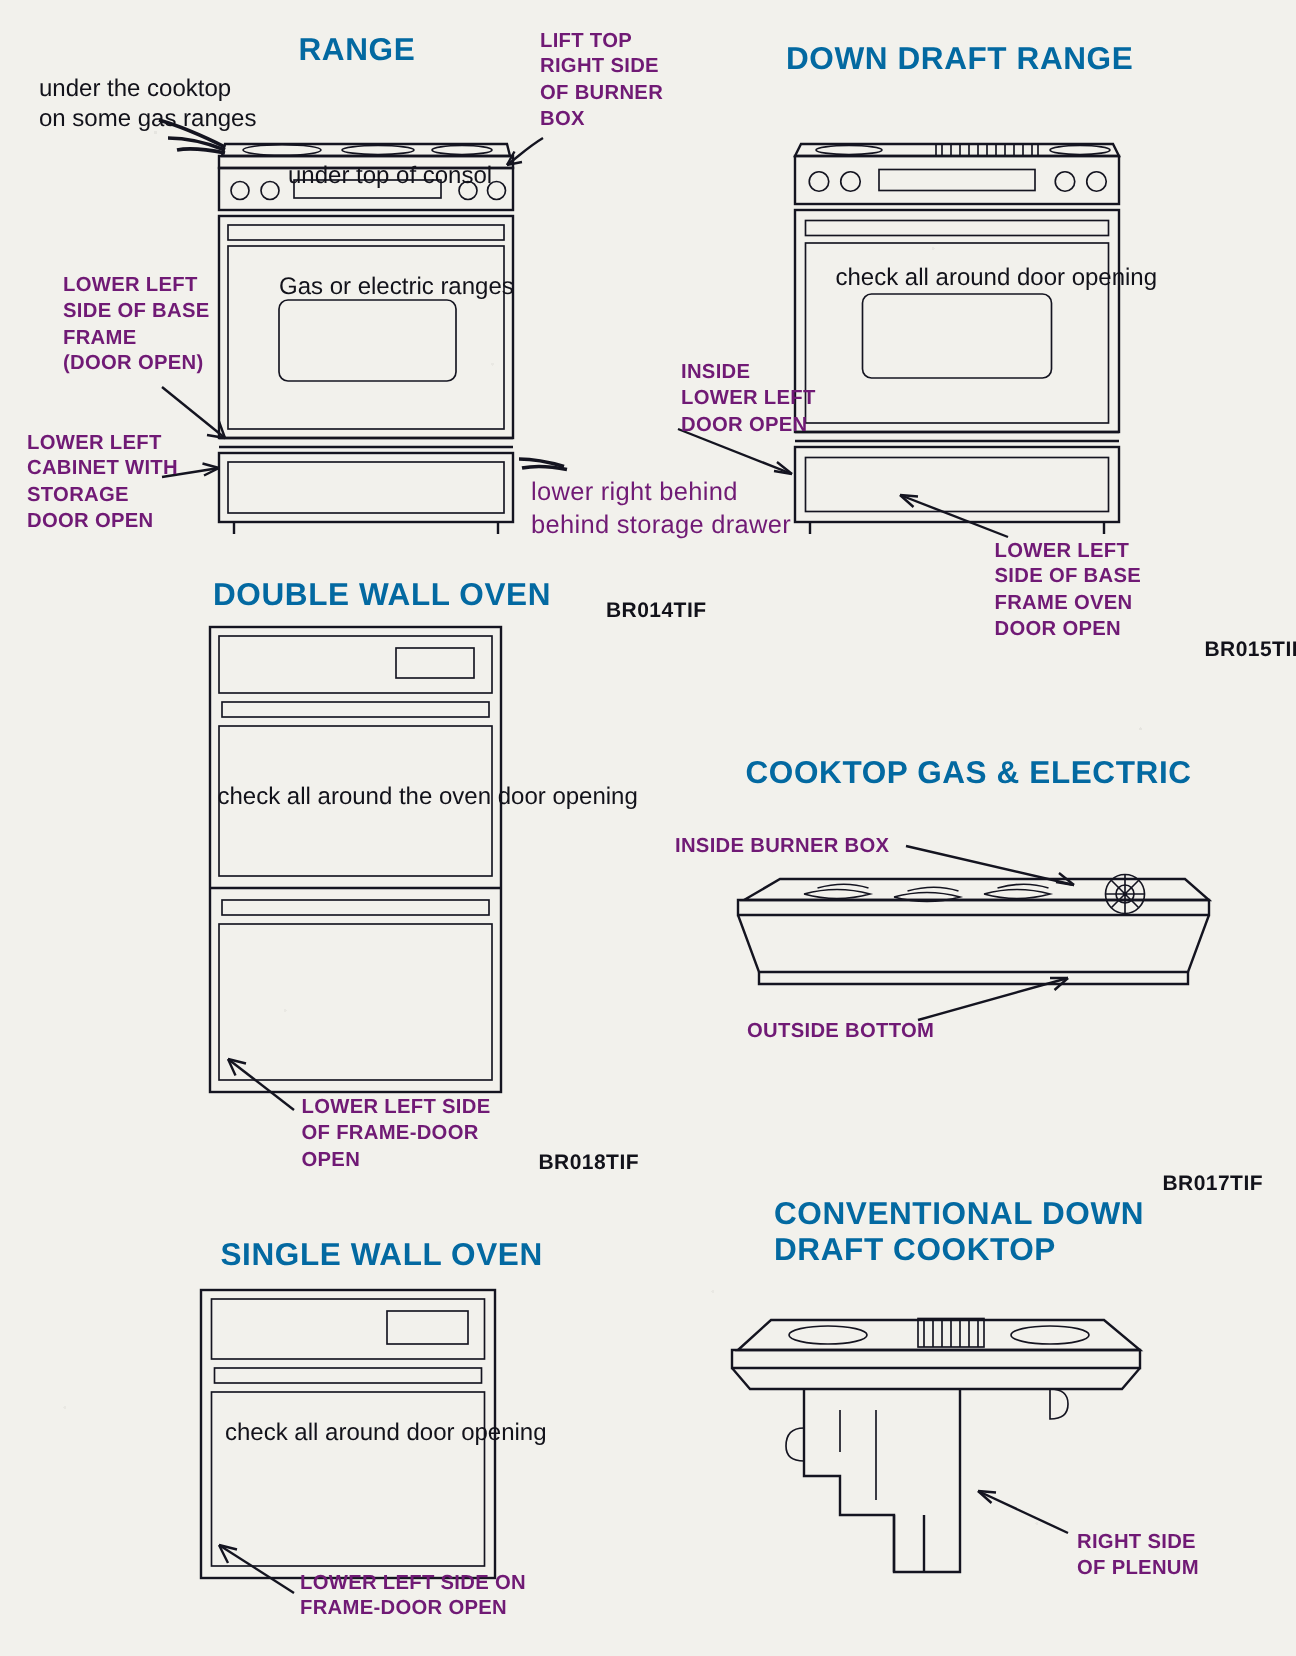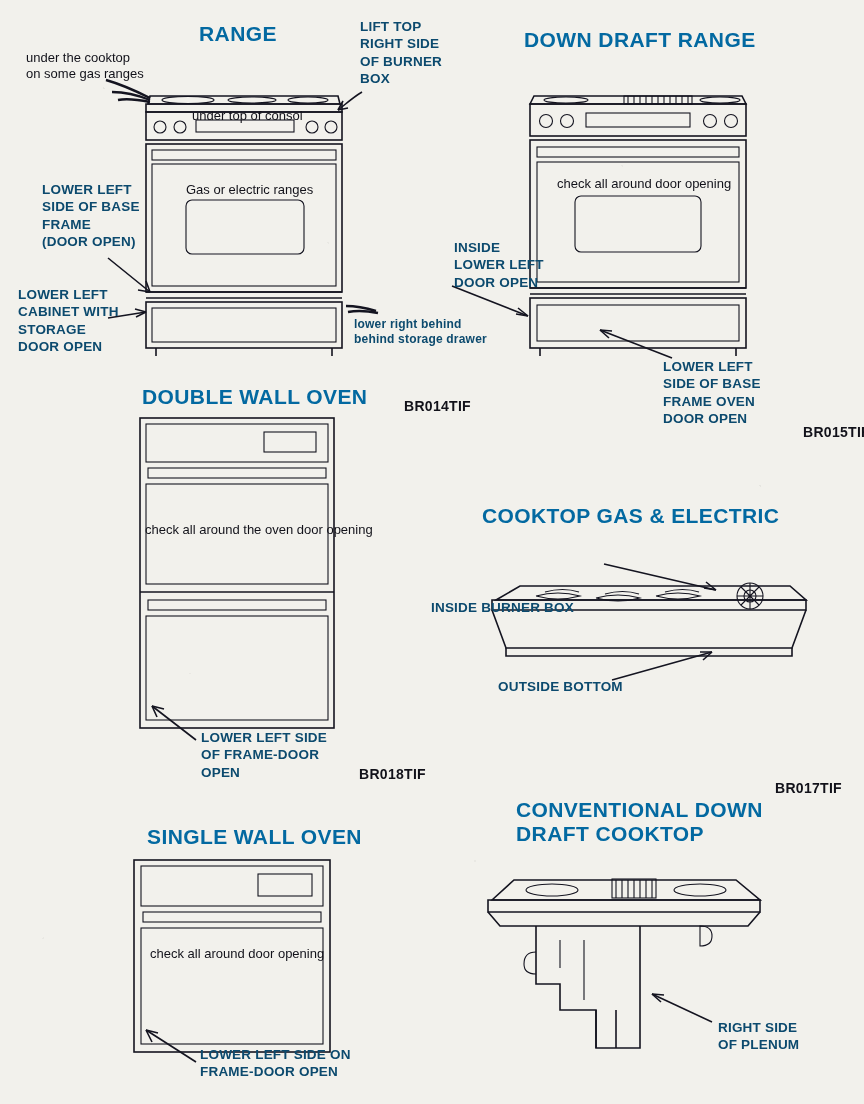--- a/index.html
+++ b/index.html
@@ -29,37 +29,37 @@
     position:absolute;
     font-weight:bold;
     font-size:21px;
     letter-spacing:.4px;
     line-height:1.15;
     color:#0369a1;
     white-space:pre-line;
   }
   .note{
     position:absolute;
-    font-size:13px;
+    font-size:16px;
     color:#12121a;
     line-height:1.25;
     white-space:pre-line;
   }
   .callout{
     position:absolute;
     font-size:13.5px;
     font-weight:bold;
     line-height:1.28;
-    color:#0c4a6e;
+    color:#701a75;
     white-space:pre-line;
     letter-spacing:.2px;
   }
   .callout.small{
-    font-size:12px;
-    font-weight:bold;
+    font-size:17px;
+    font-weight:normal;
   }
   .code{
     position:absolute;
     font-size:14px;
     font-weight:bold;
     letter-spacing:.3px;
     color:#12121a;
   }
   svg.art{position:absolute;left:0;top:0;width:864px;height:1104px;pointer-events:none;}
   .ln{fill:none;stroke:#141420;stroke-width:1.6;}
@@ -265,22 +265,22 @@
 DOOR OPEN</div>
 <div class="code" style="left:803px;top:424px;">BR015TIF</div>
 
 <div class="title" style="left:142px;top:385px;">DOUBLE WALL OVEN</div>
 <div class="note" style="left:145px;top:522px;">check all around the oven door opening</div>
 <div class="callout" style="left:201px;top:729px;">LOWER LEFT SIDE
 OF FRAME-DOOR
 OPEN</div>
 <div class="code" style="left:336px;top:766px;padding-left:23px;">BR018TIF</div>
 
-<div class="title" style="left:482px;top:504px;">COOKTOP GAS &amp; ELECTRIC</div>
-<div class="callout" style="left:431px;top:555px;margin-top:44px;">INSIDE BURNER BOX</div>
+<div class="title" style="left:497px;top:504px;">COOKTOP GAS &amp; ELECTRIC</div>
+<div class="callout" style="left:450px;top:555px;">INSIDE BURNER BOX</div>
 <div class="callout" style="left:498px;top:678px;">OUTSIDE BOTTOM</div>
 <div class="code" style="left:775px;top:780px;">BR017TIF</div>
 
 <div class="title" style="left:147px;top:812px;margin-top:13px;">SINGLE WALL OVEN</div>
 <div class="note" style="left:150px;top:946px;">check all around door opening</div>
 <div class="callout" style="left:200px;top:1046px;">LOWER LEFT SIDE ON
 FRAME-DOOR OPEN</div>
 
 <div class="title" style="left:516px;top:798px;">CONVENTIONAL DOWN
 DRAFT COOKTOP</div>

